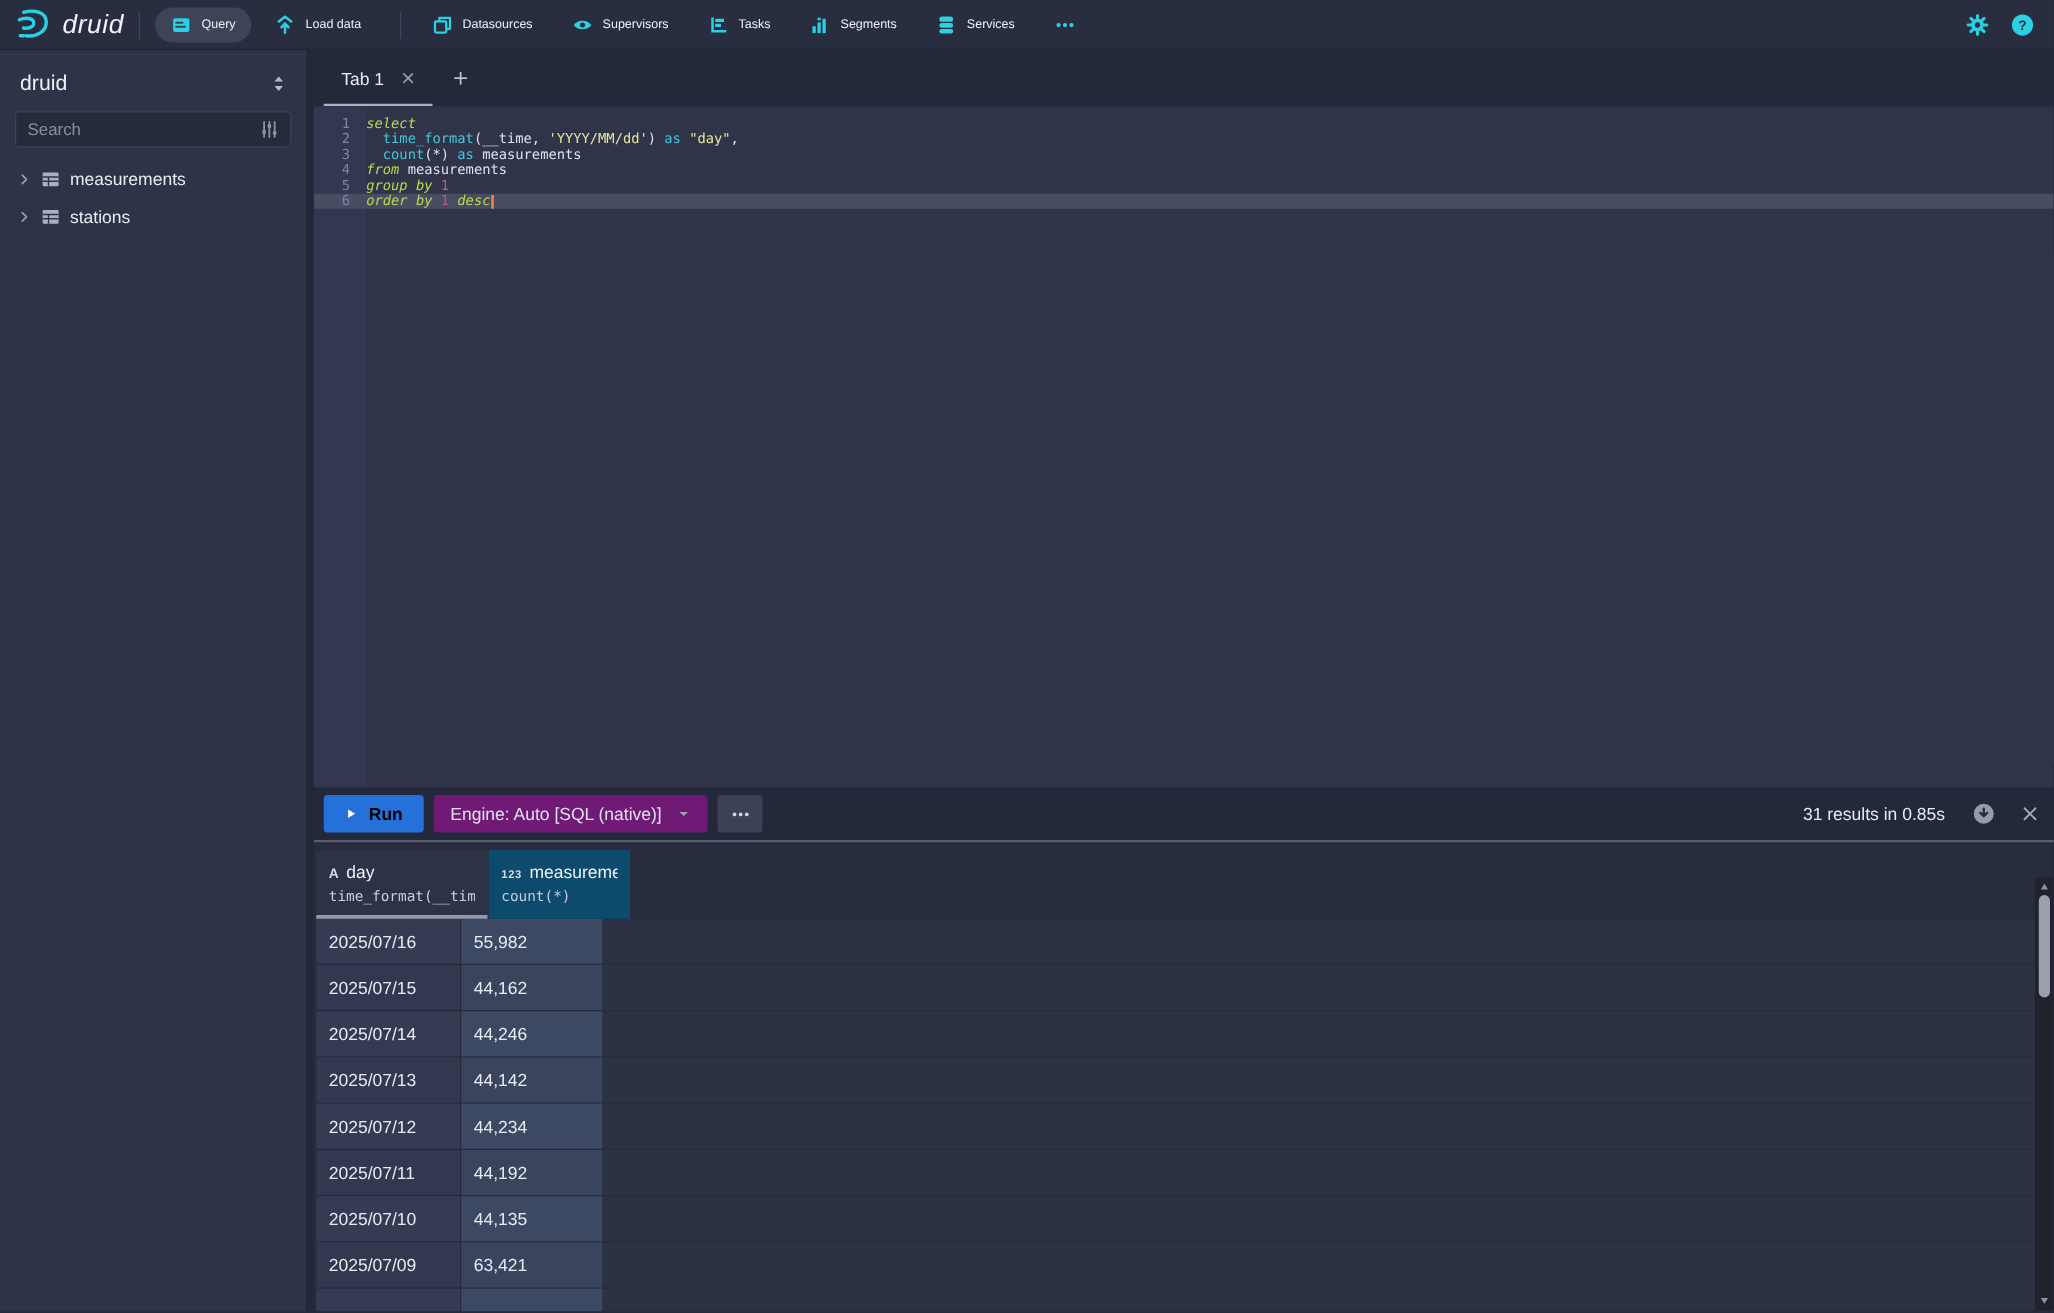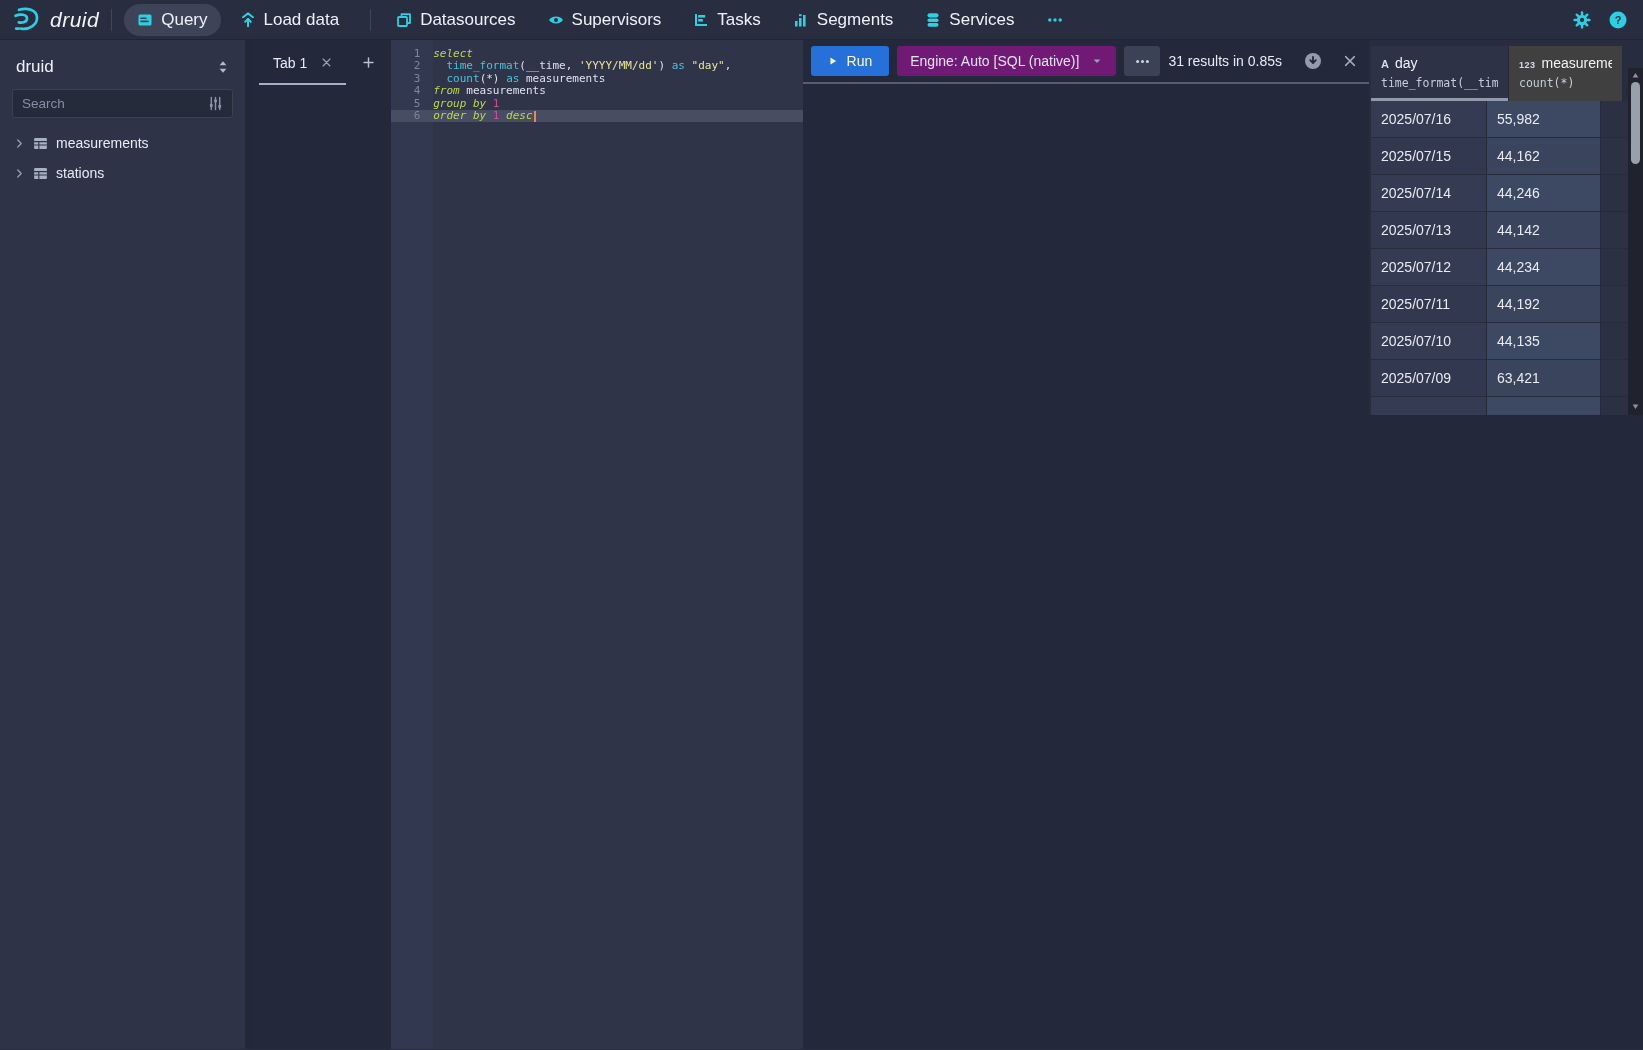--- a/index.html
+++ b/index.html
@@ -15,21 +15,21 @@
   .navbar {
     height:40px; background:#282d40; border-bottom:1px solid #1f2333;
     display:flex; align-items:center; padding:0 16px 0 12px;
   }
   .brand { display:flex; align-items:center; gap:8px; cursor:pointer; }
   .brand-mark { width:30px; height:30px; color:#2bd1e2; }
   .brand-name { font-size:21px; font-weight:500; color:#f2f4f9; letter-spacing:.5px; font-style:italic; }
   .nav-divider { width:1px; height:22px; background:#3e4459; margin:0 12px; }
   .nav-items { display:flex; align-items:center; }
   .nav-item {
-    display:flex; align-items:center; gap:8px; color:#eef1f6; font-size:17px;
+    display:flex; align-items:center; gap:8px; color:#eef1f6; font-size:10px;
     padding:6px 13px; border-radius:16px; cursor:pointer; margin-right:6px; white-space:nowrap;
   }
   .nav-item.active { background:#3e4458; }
   .nav-item .nicon { width:16px; height:16px; color:#2bd1e2; flex:none; }
   .nav-item .nicon svg { width:16px; height:16px; }
   .nav-right { margin-left:auto; display:flex; align-items:center; gap:18px; }
   .nav-icon-btn { width:18px; height:18px; color:#2bd1e2; cursor:pointer; }
   .nav-icon-btn svg { width:18px; height:18px; }
 
   
@@ -49,21 +49,21 @@
     font-family:"Liberation Sans", sans-serif; font-size:13.5px; color:#dfe3ee; min-width:0;
   }
   .search-box input::placeholder { color:#878da2; }
   .filter-btn { width:15px; height:15px; color:#8f95a9; cursor:pointer; flex:none; }
   .tree { margin-top:10px; }
   .tree-item { display:flex; align-items:center; gap:8px; padding:7px 10px 7px 14px; font-size:14px; color:#e8ebf2; cursor:pointer; }
   .tree-item .chev { width:11px; height:11px; color:#99a0b2; flex:none; }
   .tree-item .ticon { width:15px; height:15px; color:#a9b0c4; flex:none; }
 
   
-  .main { flex:1; min-width:0; display:flex; flex-direction:row; border-left:6px solid #232838; background:#23283a; }
+  .main { flex:1; min-width:0; display:flex; flex-direction:column; border-left:6px solid #232838; background:#23283a; }
 
   
   .tabbar { height:45px; flex:none; background:#23283a; display:flex; align-items:stretch; padding-left:8px; }
   .tab { position:relative; display:flex; align-items:center; gap:14px; padding:0 14px; font-size:14px; color:#e8ebf3; cursor:pointer; }
   .tab.active::after { content:''; position:absolute; left:0; right:0; bottom:0; height:2px; background:#a9b0c3; }
   .tab-close { width:11px; height:11px; color:#9aa1b3; cursor:pointer; }
   .tab-add { display:flex; align-items:center; padding:0 16px; color:#b9bfce; cursor:pointer; }
   .tab-add svg { width:13px; height:13px; }
 
   
@@ -82,39 +82,39 @@
   .tk-n { color:#cb4f96; }
   .tk-p { color:#dde1ee; }
   .cursor { display:inline-block; width:2px; height:11px; background:#f2854f; margin-left:1px; vertical-align:text-bottom; }
 
   
   .runbar {
     height:44px; flex:none; background:#23283a; border-bottom:2px solid #585e70;
     display:flex; align-items:center; padding:0 12px 0 8px; gap:8px;
   }
   .btn { height:30px; border-radius:3px; display:flex; align-items:center; cursor:pointer; font-size:14px; }
-  .btn-run { background:#2670d9; color:#fef9c3; padding:0 17px; gap:9px; }
+  .btn-run { background:#2670d9; color:#000000; padding:0 17px; gap:9px;font-weight:bold; }
   .btn-run .picon { width:10px; height:10px; color:#fff; }
   .btn-engine { background:#701a75; color:#dfe3ee; padding:0 13px; gap:12px; }
   .btn-engine .dcaret { width:12px; height:12px; color:#9aa1b5; }
   .btn-more { background:#3b4156; width:36px; justify-content:center; color:#cfd4e0; }
   .btn-more svg { width:15px; height:15px; }
   .run-status { margin-left:auto; font-size:14px; color:#e8ebf3; }
   .rb-icon { width:18px; height:18px; cursor:pointer; }
   .rb-download { color:#959ba9; margin-left:14px; }
   .rb-close { color:#a6acbb; width:14px; height:14px; margin-left:13px; }
   .rb-close svg { width:14px; height:14px; }
 
   
   .results { flex:none; height:375px; position:relative; background:#272c3f; padding:6px 0 0 2px; overflow:hidden; }
   .rheader { display:flex; height:55px; }
   .hcell { padding:9px 10px 0; position:relative; border-right:1px solid #262b3c; cursor:pointer; }
   .hcell.c1 { width:138px; flex:none; background:#2d3247; }
   .hcell.c1.sorted::after { content:''; position:absolute; left:0; right:0; bottom:0; height:3px; background:#9299ad; }
-  .hcell.c2 { width:114px; flex:none; background:#404040; }
+  .hcell.c2 { width:114px; flex:none; background:#0c4a6e; }
   .hname { display:flex; align-items:baseline; gap:6px; color:#f0f2f8; font-size:14px; white-space:nowrap; overflow:hidden; }
   .htype { font-weight:bold; font-size:11px; color:#d6dbe6; }
   .htype.num { font-size:9px; letter-spacing:.5px; }
   .hexpr { margin-top:5px; font-family:"DejaVu Sans Mono", monospace; font-size:11.5px; color:#c7cdda; white-space:nowrap; overflow:hidden; }
   .rrow { display:flex; height:37px; }
   .cell {
     display:flex; align-items:center; padding:0 10px; font-size:14px; color:#e8ebf2;
     border-bottom:1px solid #272c3d; border-right:1px solid #262b3c; cursor:pointer;
   }
   .cell.c1 { width:116px; flex:none; background:#353b53; }

